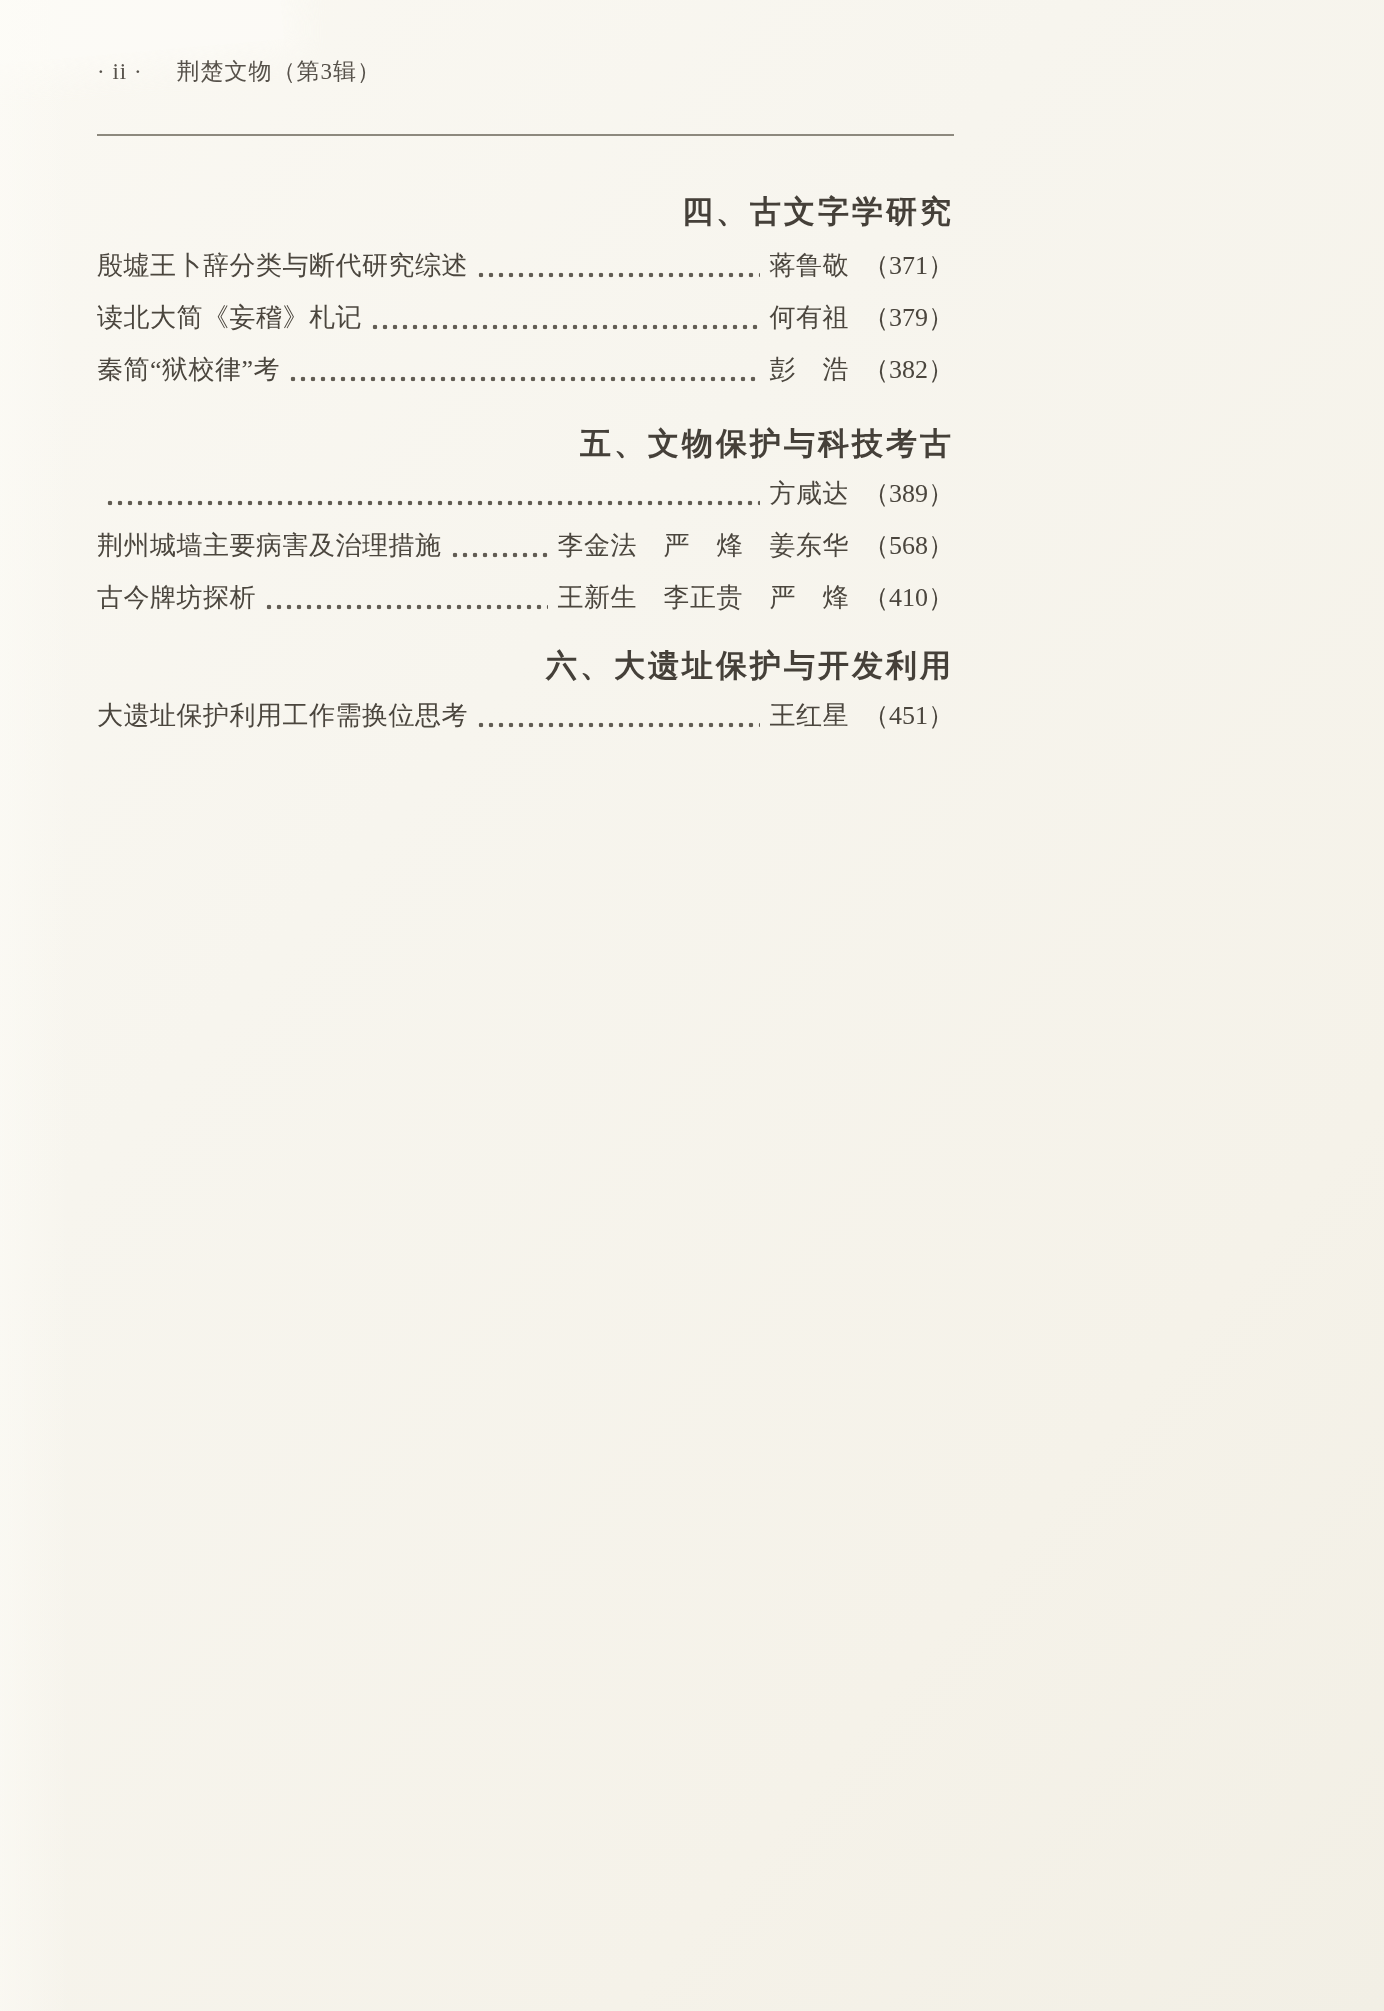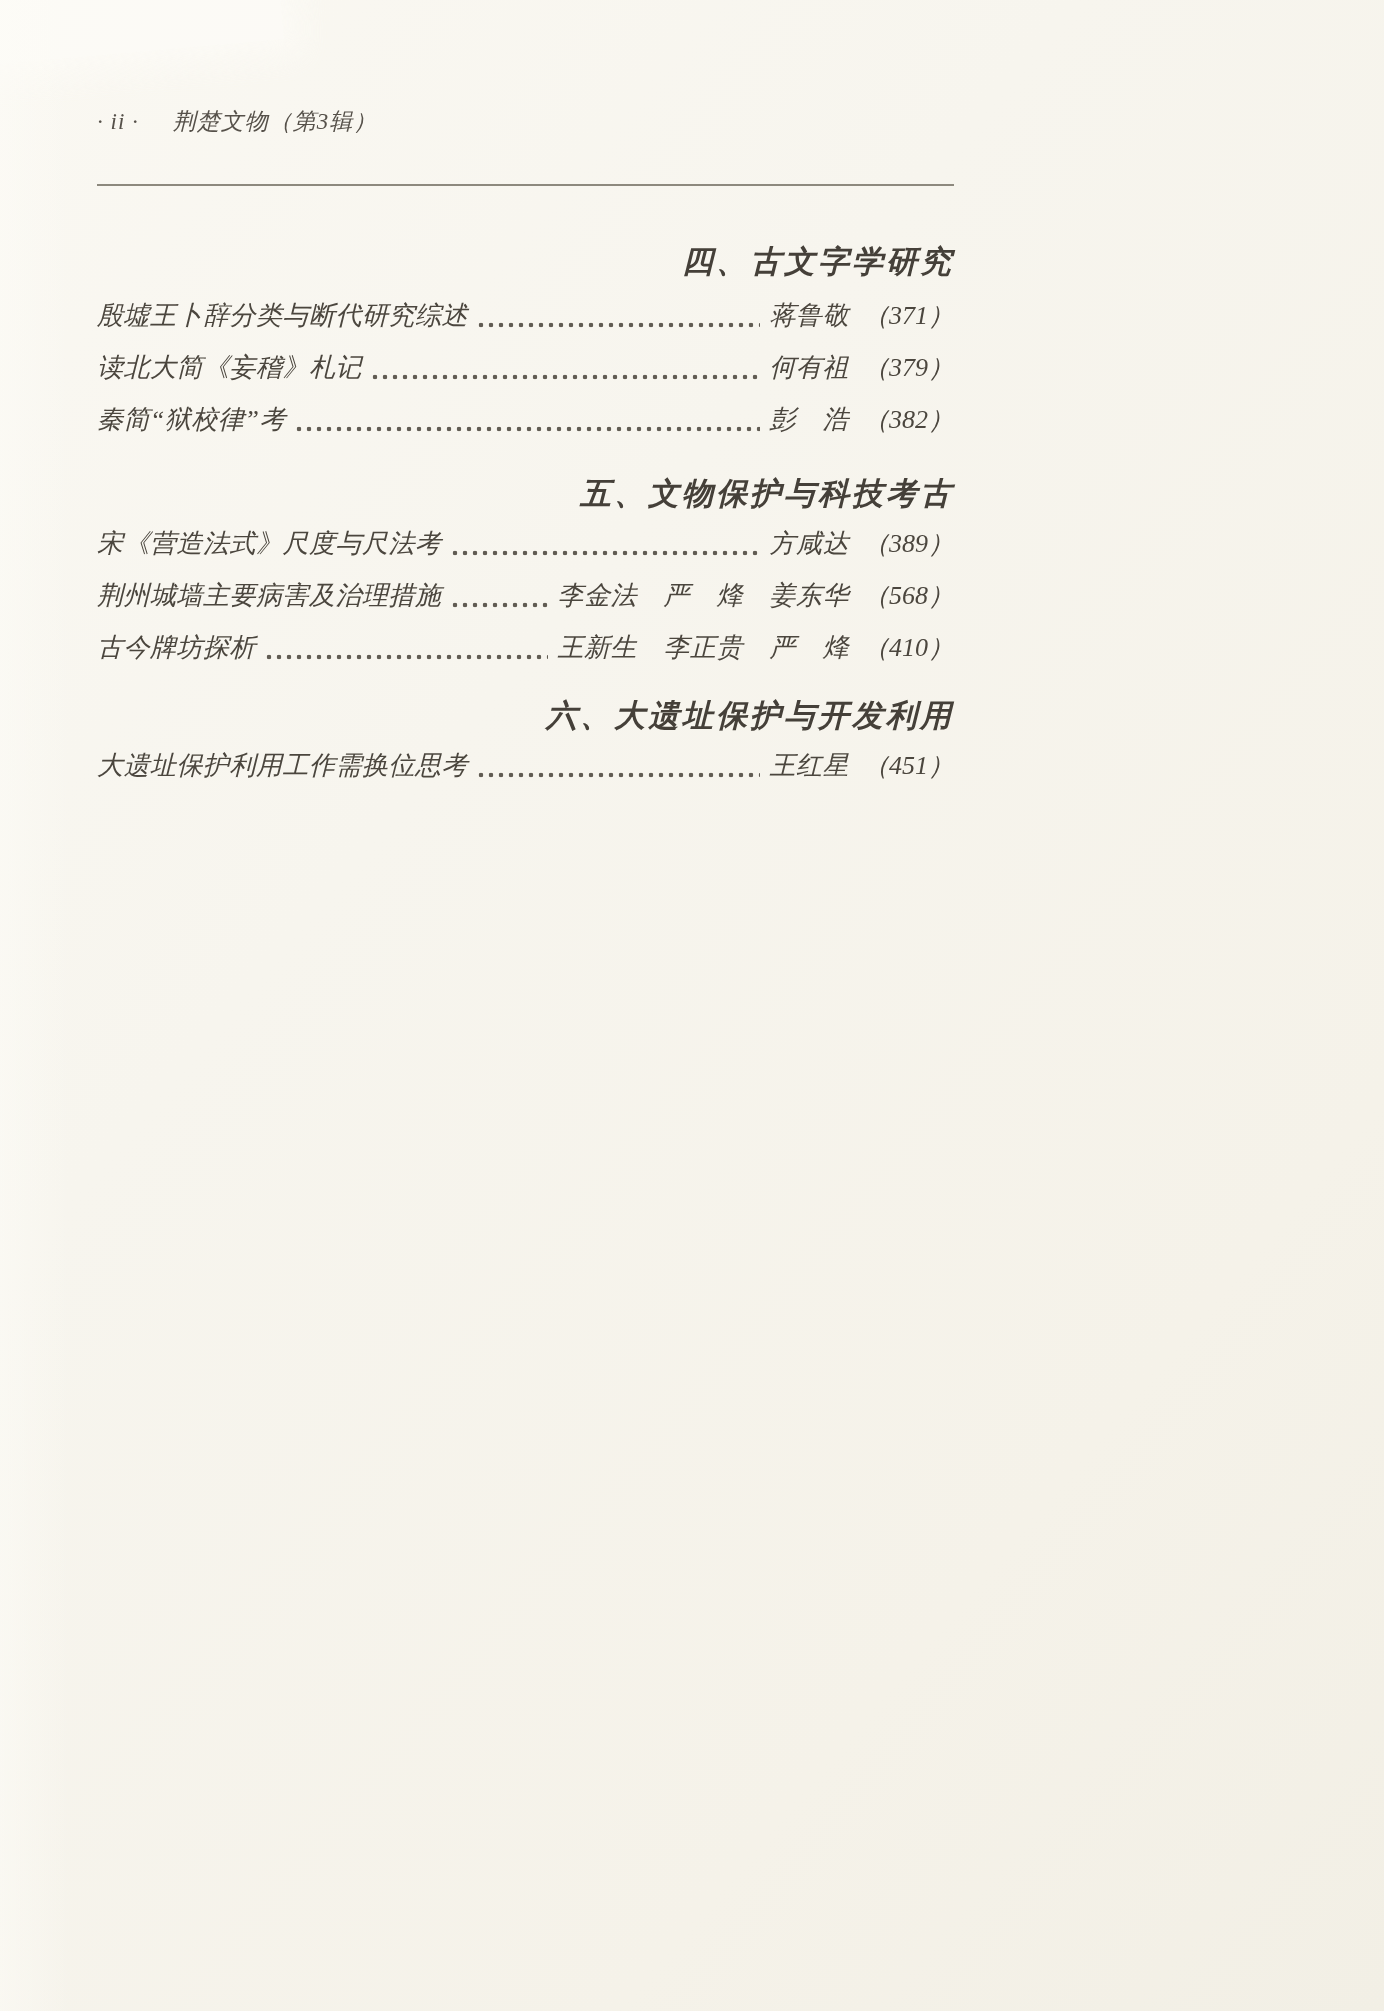--- a/index.html
+++ b/index.html
@@ -30,22 +30,21 @@
   }
   .scan-edge-left {
     position: absolute;
     top: 0; left: 0;
     width: 70px; height: 100%;
     background: linear-gradient(90deg, rgba(253,252,247,0.55), rgba(253,252,247,0));
     pointer-events: none;
   }
   .content {
     position: relative;
-    padding: 106px 430px 0 97px; 
-    font-style: italic;
+    padding: 56px 430px 0 97px; 
   }
   .running-head {
     display: flex;
     align-items: baseline;
     height: 30px;
     font-size: 23px;
     color: #56514a;
     letter-spacing: 1px;
   }
   .folio { margin-right: 34px; white-space: pre; }
@@ -130,21 +129,20 @@
         <span class="dot-leader"></span>
         <span class="entry-authors">彭　浩</span>
         <span class="entry-page">（382）</span>
       </div>
     </section>
 
     <section>
       <h2 class="section-title s5">五、文物保护与科技考古</h2>
 
       <div class="toc-entry">
-        <span class="entry-title">宋《营造法式》尺度与尺法考</span>
         <span class="dot-leader"></span>
         <span class="entry-authors">方咸达</span>
         <span class="entry-page">（389）</span>
       </div>
 
       <div class="toc-entry">
         <span class="entry-title">荆州城墙主要病害及治理措施</span>
         <span class="dot-leader"></span>
         <span class="entry-authors">李金法　严　烽　姜东华</span>
         <span class="entry-page">（568）</span>

